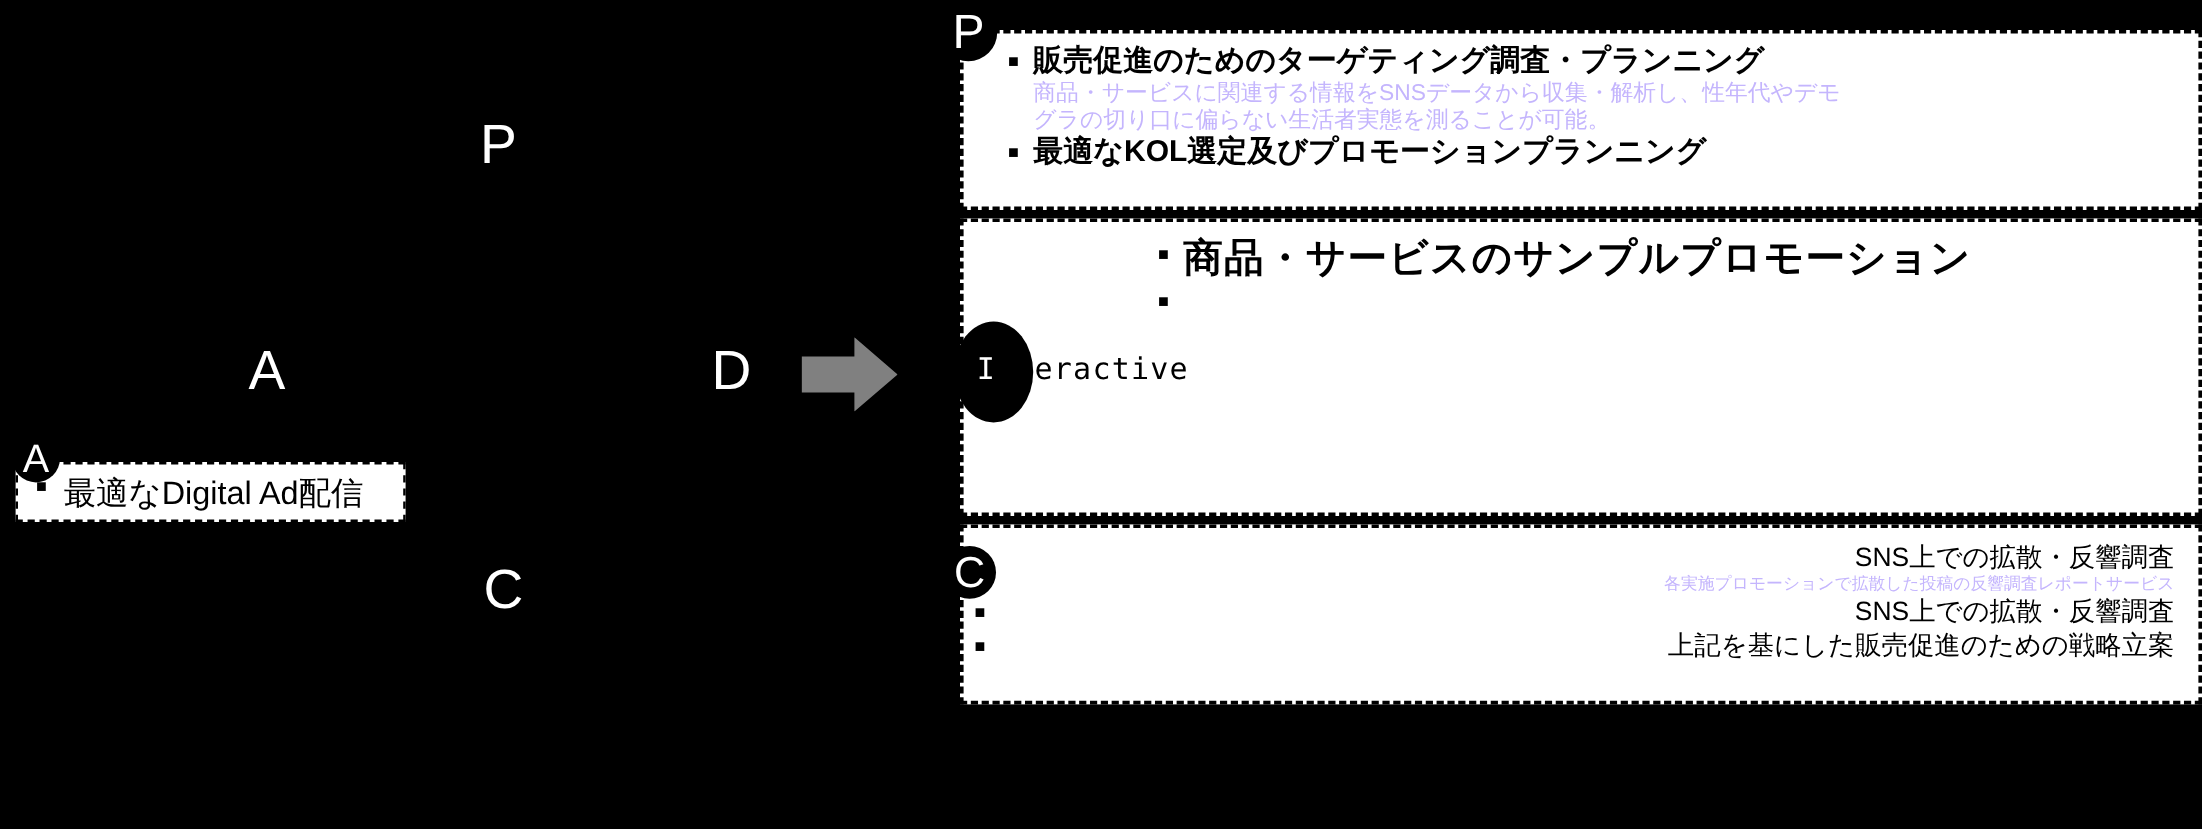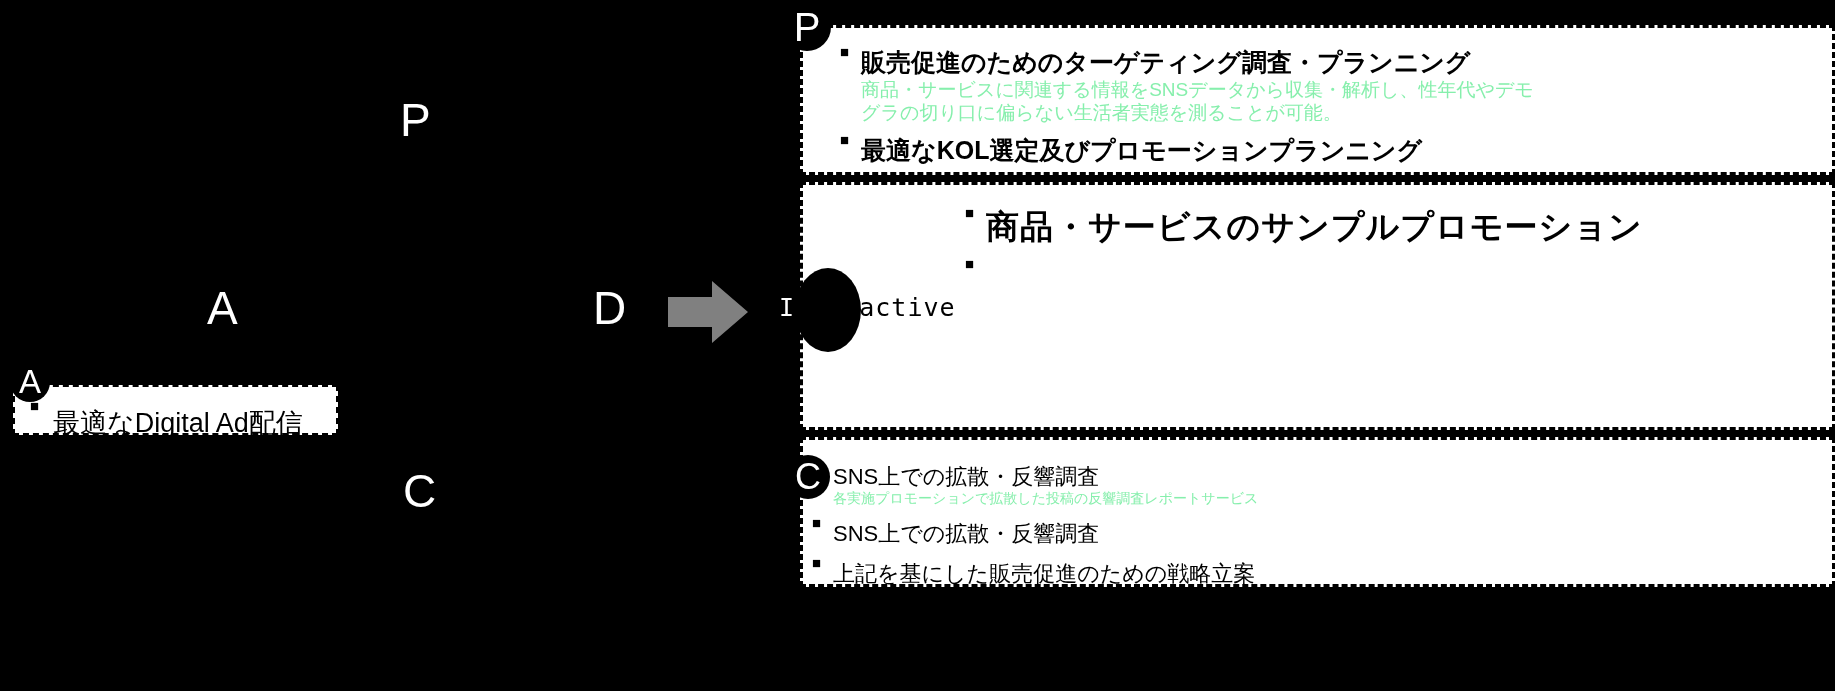--- a/index.html
+++ b/index.html
@@ -66,21 +66,21 @@
   #badge-interactive{
     position:absolute;
     left:795px;top:268px;
     width:66px;height:84px;
     background:#000000;
     border-radius:50%;
     z-index:5;
   }
   #badge-interactive-label{
     position:absolute;
-    left:779px;top:293px;
+    left:814px;top:293px;
     font-family:"DejaVu Sans Mono","Liberation Mono",monospace;
     font-size:25px;
     letter-spacing:1px;
     white-space:nowrap;
     z-index:6;
     color:#000000;
     user-select:none;
   }
   #badge-interactive-label .onblack{color:#ffffff;}
 
@@ -106,38 +106,37 @@
     padding-top:8px;
   }
   .bullet-body{flex:1 1 auto;min-width:0;}
 
   .bullet-title{
     font-size:25px;
     font-weight:bold;
     color:#000000;
     line-height:1.18;
     white-space:nowrap;
-    margin-top:12px;
   }
   .bullet-desc{
     font-size:19px;
     font-weight:400;
-    color:#86efac;
+    color:#c4b5fd;
     line-height:1.22;
     white-space:pre-line;
   }
 
   
   #content-i .bullet-title{font-size:33px;letter-spacing:1px;}
   #content-i .bullet-desc{font-size:19px;letter-spacing:0.5px;line-height:1.34;}
   #content-i .bullet-mark{padding-top:9px;}
 
   #content-c .bullet-title{font-size:22px;font-weight:normal;}
   #content-c .bullet-desc{font-size:14px;}
-  #content-c .bullet-row{margin-bottom:2px;}
+  #content-c .bullet-row{margin-bottom:2px;text-align:right;}
   #content-c .bullet-mark{padding-top:6px;}
 
   
   #panel-a{
     position:absolute;
     left:13px;top:385px;width:325px;height:50px;
     background:#ffffff;
     border:2px dashed #000000;
     box-sizing:border-box;
   }

